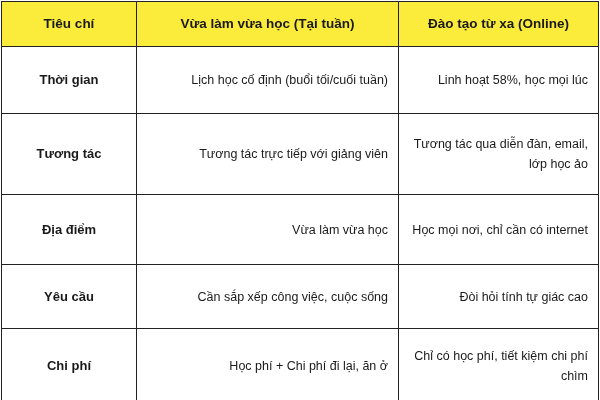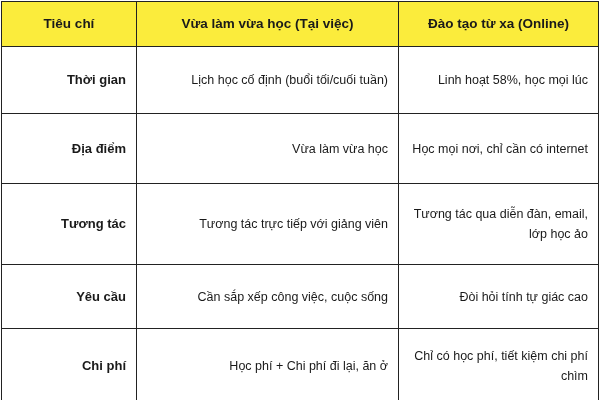--- a/index.html
+++ b/index.html
@@ -17,58 +17,58 @@
     padding: 12px 10px;
     vertical-align: middle;
     line-height: 20px;
   }
   .tbl th {
     background: #fbec3c;
     font-weight: bold;
     font-size: 13.5px;
     text-align: center;
   }
-  .tbl td.crit { text-align: right; font-weight: bold; font-size: 13px; }
+  .tbl td.crit { text-align: center; font-weight: bold; font-size: 13px; }
   .tbl td.val { text-align: right; padding-left: 6px; }
   col.c1 { width: 135px; }
   col.c2 { width: 262px; }
   col.c3 { width: 200px; }
   tr.hdr { height: 40px; }
 </style>
 </head>
 <body>
 
 <table class="tbl">
   <colgroup>
       <col class="c1">
       <col class="c2">
       <col class="c3">
     </colgroup>
   <thead>
     <tr class="hdr">
       <th>Tiêu chí</th>
-      <th>Vừa làm vừa học (Tại việc)</th>
+      <th>Vừa làm vừa học (Tại tuần)</th>
       <th>Đào tạo từ xa (Online)</th>
     </tr>
   </thead>
   <tbody>
     <tr style="height:67px">
       <td class="crit">Thời gian</td>
       <td class="val">Lịch học cố định (buổi tối/cuối tuần)</td>
       <td class="val">Linh hoạt 58%, học mọi lúc</td>
     </tr>
+    <tr style="height:81px">
+      <td class="crit">Tương tác</td>
+      <td class="val">Tương tác trực tiếp với giảng viên</td>
+      <td class="val">Tương tác qua diễn đàn, email, lớp học ảo</td>
+    </tr>
     <tr style="height:70px">
       <td class="crit">Địa điểm</td>
       <td class="val">Vừa làm vừa học</td>
       <td class="val">Học mọi nơi, chỉ cần có internet</td>
-    </tr>
-    <tr style="height:81px">
-      <td class="crit">Tương tác</td>
-      <td class="val">Tương tác trực tiếp với giảng viên</td>
-      <td class="val">Tương tác qua diễn đàn, email, lớp học ảo</td>
     </tr>
     <tr style="height:64px">
       <td class="crit">Yêu cầu</td>
       <td class="val">Cần sắp xếp công việc, cuộc sống</td>
       <td class="val">Đòi hỏi tính tự giác cao</td>
     </tr>
     <tr style="height:75px">
       <td class="crit">Chi phí</td>
       <td class="val">Học phí + Chi phí đi lại, ăn ở</td>
       <td class="val">Chỉ có học phí, tiết kiệm chi phí chìm</td>

